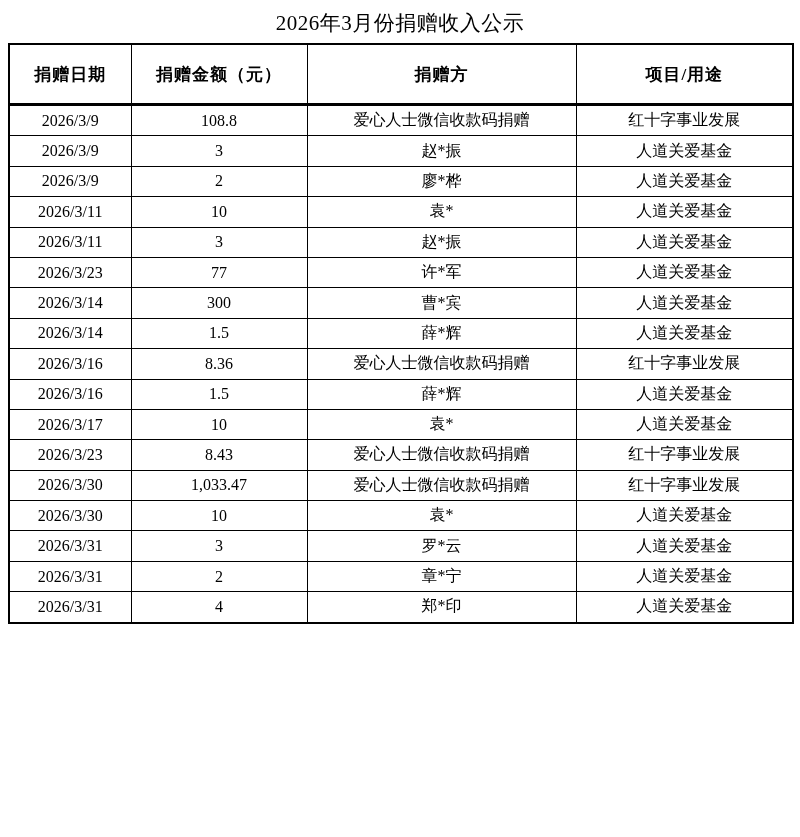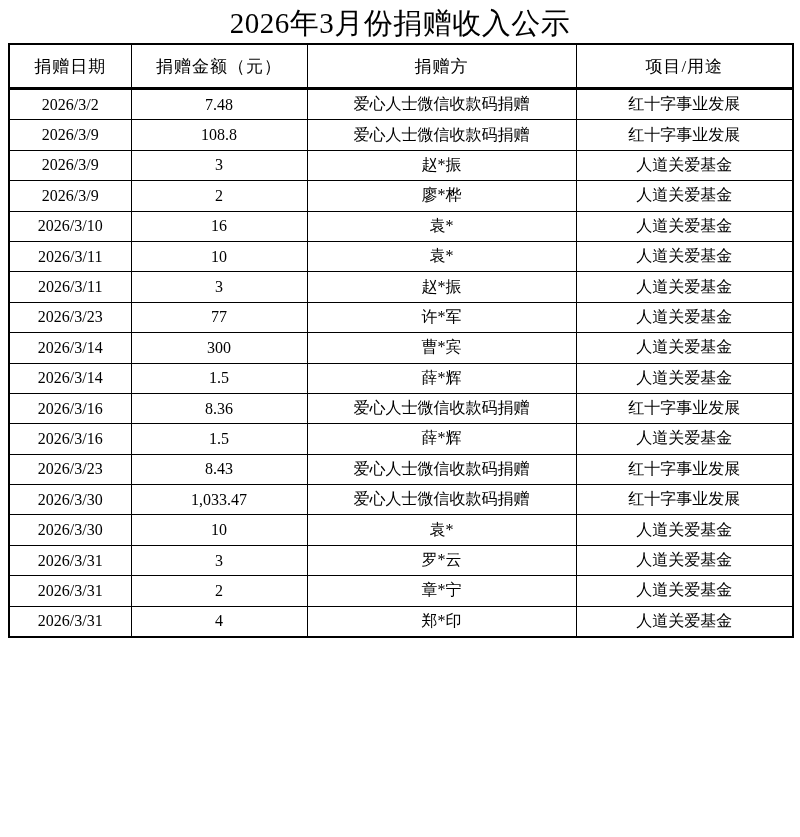--- a/index.html
+++ b/index.html
@@ -13,41 +13,41 @@
     height: 837px;
     background: #ffffff;
     color: #000000;
     font-family: "Liberation Serif", "DejaVu Serif", serif;
     overflow: hidden;
   }
   .title {
     padding-top: 5px;
     height: 38px;
     text-align: center;
-    font-size: 29px;
+    font-size: 21px;
     line-height: 36px;
     letter-spacing: 0.5px;
     white-space: nowrap;
   }
   table.donation {
     border-collapse: collapse;
     table-layout: fixed;
     margin-left: 8px;
     width: 784px;
     border: 2px solid #000000;
   }
   table.donation th {
     height: 42px;
     font-size: 17px;
-    font-weight: normal;
+    font-weight: bold;
     text-align: center;
     vertical-align: middle;
     border: 1px solid #000000;
     border-bottom: 3px solid #000000;
-    padding: 0;
+    padding: 8px;
     letter-spacing: 1px;
     margin-left: 48px;
   }
   table.donation td {
     height: 29.4px;
     font-size: 16px;
     text-align: center;
     vertical-align: middle;
     border: 1px solid #000000;
     padding: 0;
@@ -75,47 +75,35 @@
     <thead>
       <tr>
         <th>捐赠日期</th>
         <th>捐赠金额（元）</th>
         <th>捐赠方</th>
         <th>项目/用途</th>
       </tr>
     </thead>
     <tbody>
         <tr>
-          <td>2026/3/2</td>
-          <td>7.48</td>
-          <td>爱心人士微信收款码捐赠</td>
-          <td>红十字事业发展</td>
-        </tr>
-        <tr>
           <td>2026/3/9</td>
           <td>108.8</td>
           <td>爱心人士微信收款码捐赠</td>
           <td>红十字事业发展</td>
         </tr>
         <tr>
           <td>2026/3/9</td>
           <td>3</td>
           <td>赵*振</td>
           <td>人道关爱基金</td>
         </tr>
         <tr>
           <td>2026/3/9</td>
           <td>2</td>
           <td>廖*桦</td>
-          <td>人道关爱基金</td>
-        </tr>
-        <tr>
-          <td>2026/3/10</td>
-          <td>16</td>
-          <td>袁*</td>
           <td>人道关爱基金</td>
         </tr>
         <tr>
           <td>2026/3/11</td>
           <td>10</td>
           <td>袁*</td>
           <td>人道关爱基金</td>
         </tr>
         <tr>
           <td>2026/3/11</td>
@@ -147,20 +135,26 @@
           <td>爱心人士微信收款码捐赠</td>
           <td>红十字事业发展</td>
         </tr>
         <tr>
           <td>2026/3/16</td>
           <td>1.5</td>
           <td>薛*辉</td>
           <td>人道关爱基金</td>
         </tr>
         <tr>
+          <td>2026/3/17</td>
+          <td>10</td>
+          <td>袁*</td>
+          <td>人道关爱基金</td>
+        </tr>
+        <tr>
           <td>2026/3/23</td>
           <td>8.43</td>
           <td>爱心人士微信收款码捐赠</td>
           <td>红十字事业发展</td>
         </tr>
         <tr>
           <td>2026/3/30</td>
           <td>1,033.47</td>
           <td>爱心人士微信收款码捐赠</td>
           <td>红十字事业发展</td>

